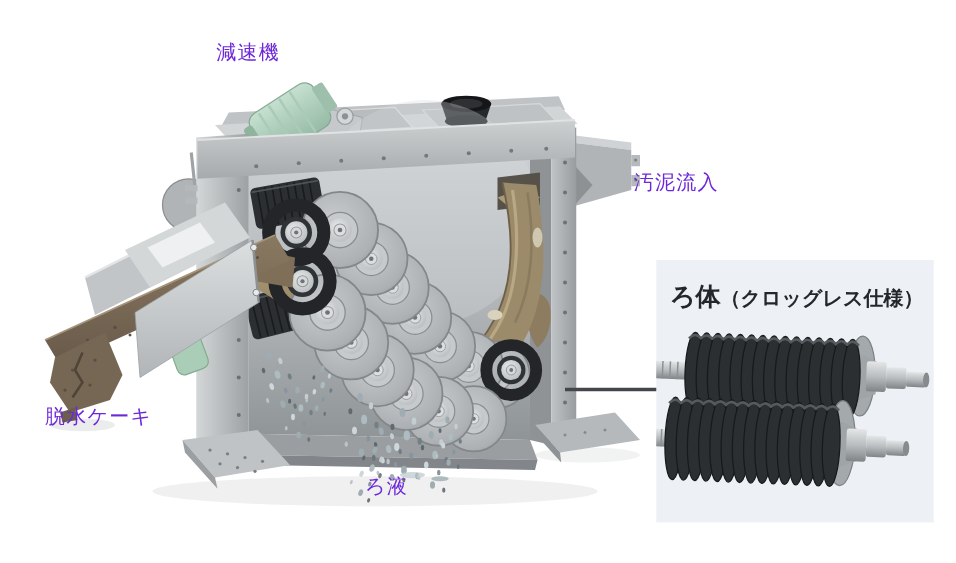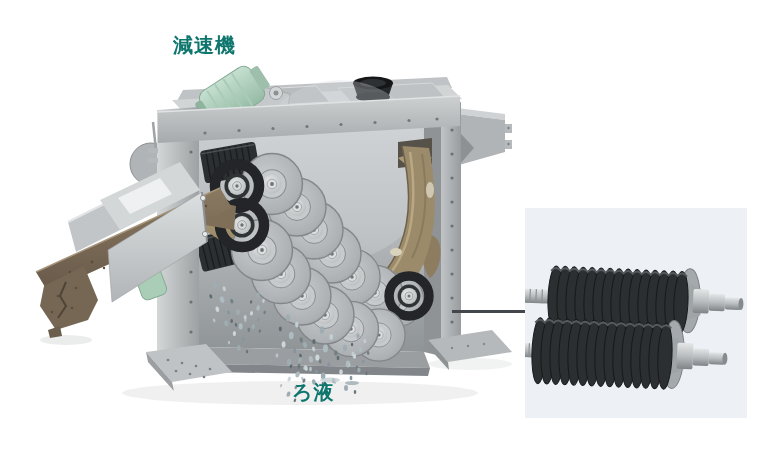--- a/index.html
+++ b/index.html
@@ -1,21 +1,21 @@
 <!DOCTYPE html>
 <html><head>
 <meta charset="utf-8">
 <style>
   html,body{margin:0;padding:0;background:#fff;}
   #stage{
     position:relative;width:765px;height:450px;background:#ffffff;
     font-family:"Liberation Sans","DejaVu Sans",sans-serif;overflow:hidden;
   }
   .lbl{
-    position:absolute;color:#0f766e;font-weight:700;font-size:20px;
+    position:absolute;color:#6d28d9;font-weight:400;font-size:16px;
     letter-spacing:1px;white-space:nowrap;line-height:1;
   }
   #machine-svg{position:absolute;left:0;top:0;}
   #inset{
     position:absolute;left:525px;top:208px;width:222px;height:210px;
     background:#edf1f6;
   }
   #inset .title{
     position:absolute;left:11px;top:16px;display:flex;align-items:baseline;
     color:#23272c;white-space:nowrap;z-index:2;letter-spacing:0;
@@ -357,23 +357,29 @@
       <polygon points="108,250 202,192 207,242 112,302" fill="url(#gPlate)" stroke="#9a9ea0" stroke-width="0.6"></polygon>
       <line x1="202" y1="192" x2="207" y2="242" stroke="#8d9193" stroke-width="2"></line>
       <circle cx="203" cy="198" r="2.6" fill="#e8eaeb" stroke="#808486" stroke-width="0.8"></circle>
       <circle cx="205" cy="234" r="2.6" fill="#e8eaeb" stroke="#808486" stroke-width="0.8"></circle>
     </g>
 
     <line x1="452" y1="311.5" x2="527" y2="311.5" stroke="#43474b" stroke-width="2.8"></line>
   </svg>
 
   <div class="lbl" style="left:173px;top:35px">減速機</div>
+  <div class="lbl" style="left:507px;top:139px">汚泥流入</div>
+  <div class="lbl" style="left:36px;top:326px">脱水ケーキ</div>
   <div class="lbl" style="left:292px;top:382px">ろ液</div>
 
   <div id="inset">
+    <div class="title">
+      <span class="main">ろ体</span>
+        <span class="sub">（クロッグレス仕様）</span>
+    </div>
     <svg width="222" height="210" viewBox="0 0 222 210">
       <defs>
         <linearGradient id="gShaft" x1="0" y1="0" x2="0" y2="1">
           <stop offset="0" stop-color="#e4e6e7"></stop>
             <stop offset="0.5" stop-color="#b9bdbf"></stop>
           <stop offset="1" stop-color="#7f8486"></stop>
         </linearGradient>
         <g id="bdisc">
           <ellipse rx="7" ry="31" fill="#2c2f31" stroke="#17191b" stroke-width="1"></ellipse>
           <path d="M-5,-26 Q0,-32 5,-26" stroke="#555a5d" stroke-width="2" fill="none"></path>

